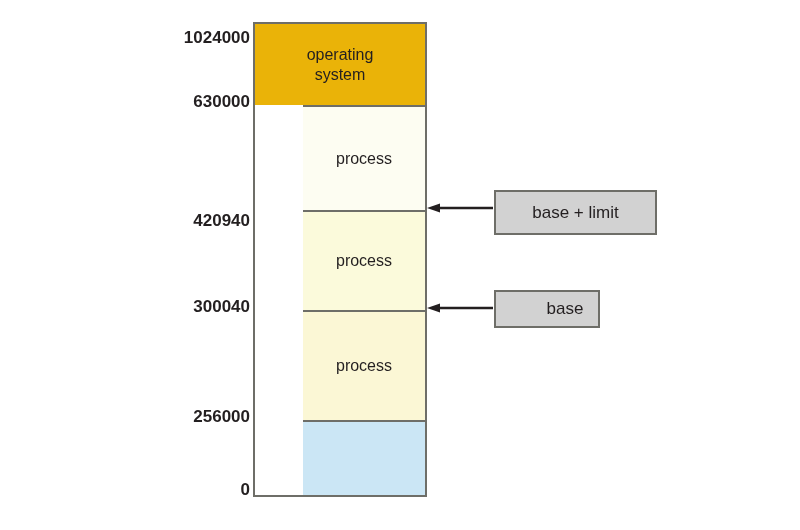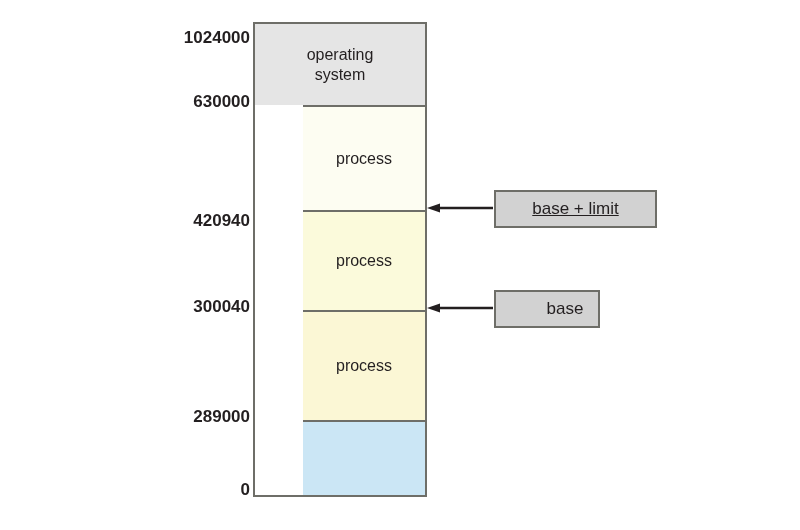--- a/index.html
+++ b/index.html
@@ -88,21 +88,21 @@
     overflow: visible;
   }
 </style>
 </head>
 <body>
 
 <div id="stage">
 
   <div id="memory-bar">
 
-    <div class="mem-seg" style="height:81px; background:#e5e5e5;">
+    <div class="mem-seg" style="height:81px; background:#eab308;">
       <span class="seg-label">operating
 system</span>
     </div>
 
     <div class="mem-seg" style="height:105px; background:#fdfdf2;">
       <span class="seg-label">process</span>
     </div>
 
     <div class="mem-seg" style="height:100px; background:#fbfadb;">
       <span class="seg-label">process</span>
@@ -115,38 +115,38 @@
     <div class="mem-seg" style="flex:1 1 auto; background:#cbe6f5;">
       <span class="seg-label"></span>
     </div>
 
   </div>
 
   <div class="addr-label" style="top:38px;">1024000</div>
   <div class="addr-label" style="top:102px;">630000</div>
   <div class="addr-label" style="top:221px;">420940</div>
   <div class="addr-label" style="top:307px;">300040</div>
-  <div class="addr-label" style="top:417px;">289000</div>
+  <div class="addr-label" style="top:417px;">256000</div>
   <div class="addr-label" style="top:490px;">0</div>
 
   <div class="arrow" style="left:427px; top:208px; width:67px;">
     <svg width="67" height="10" viewBox="0 0 67 10">
       <line x1="66" y1="5" x2="10" y2="5" stroke="#231f20" stroke-width="2.5"></line>
       <polygon points="0,5 13,0.4 13,9.6" fill="#231f20"></polygon>
     </svg>
   </div>
 
   <div class="arrow" style="left:427px; top:308px; width:67px;">
     <svg width="67" height="10" viewBox="0 0 67 10">
       <line x1="66" y1="5" x2="10" y2="5" stroke="#231f20" stroke-width="2.5"></line>
       <polygon points="0,5 13,0.4 13,9.6" fill="#231f20"></polygon>
     </svg>
   </div>
 
-  <div class="callout" style="left:494px; top:190px; width:163px; height:38px;text-decoration:underline;">
+  <div class="callout" style="left:494px; top:190px; width:163px; height:45px;">
     <span>base + limit</span>
   </div>
 
   <div class="callout" style="left:494px; top:290px; width:106px; height:38px;padding-left:36px;">
     <span>base</span>
   </div>
 
 </div>
 
 </body></html>

